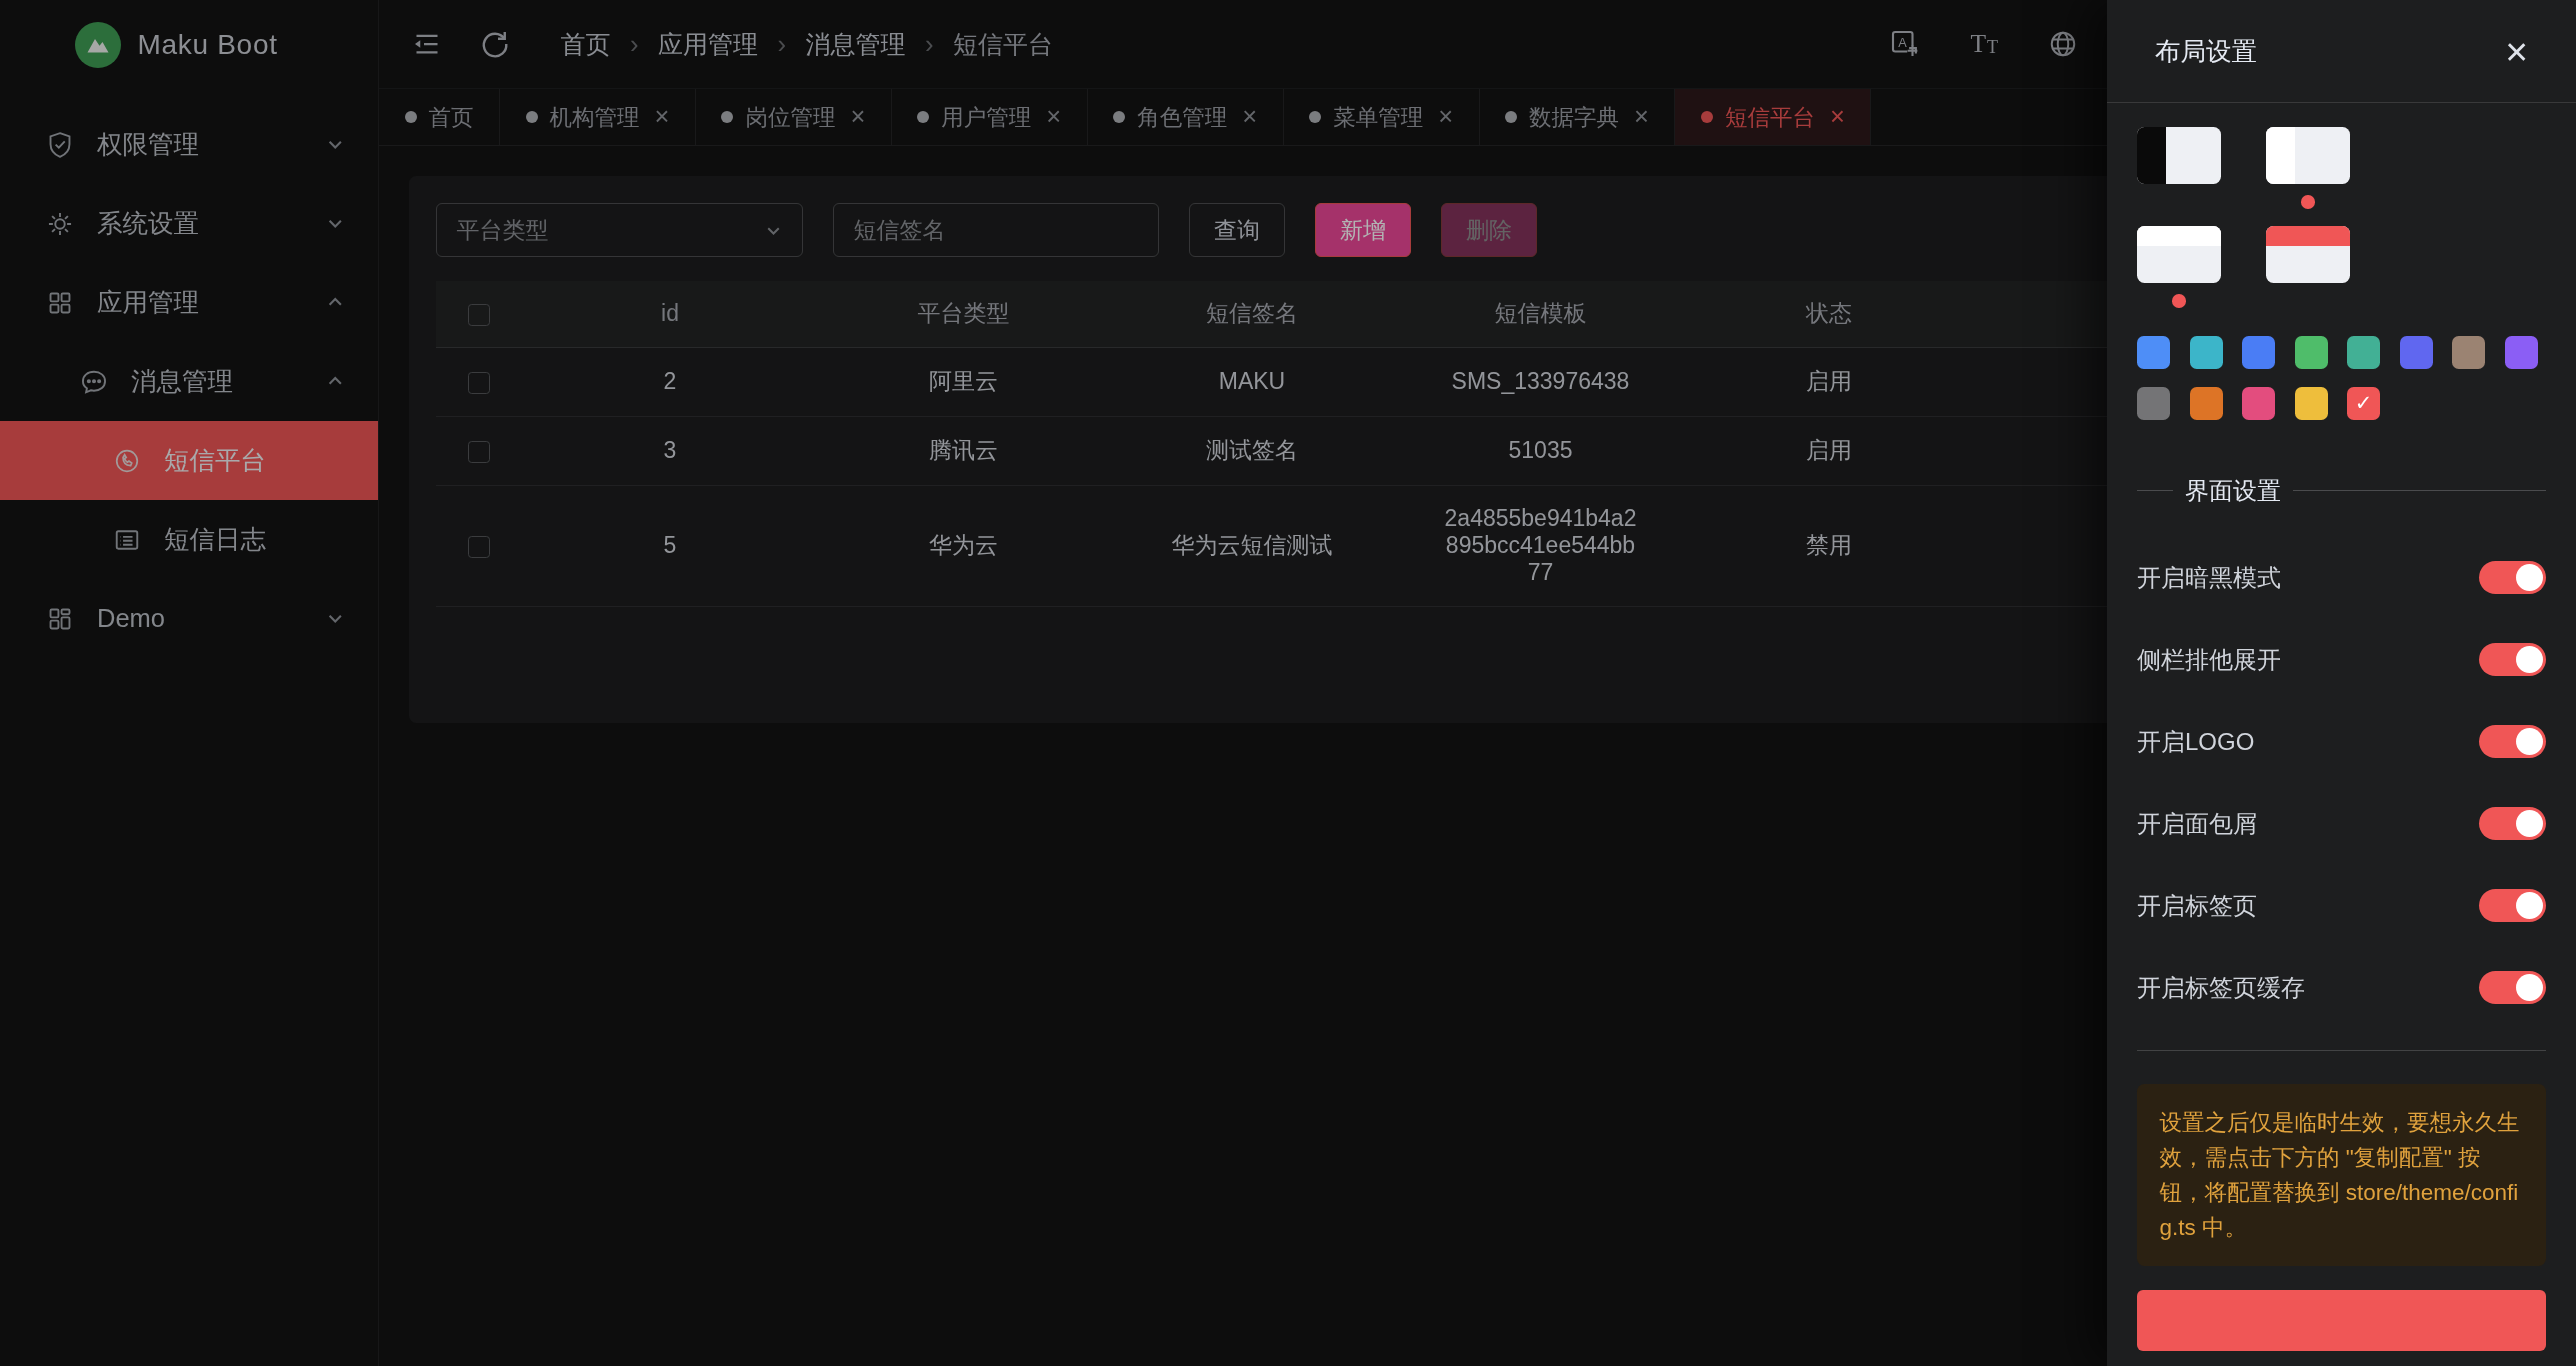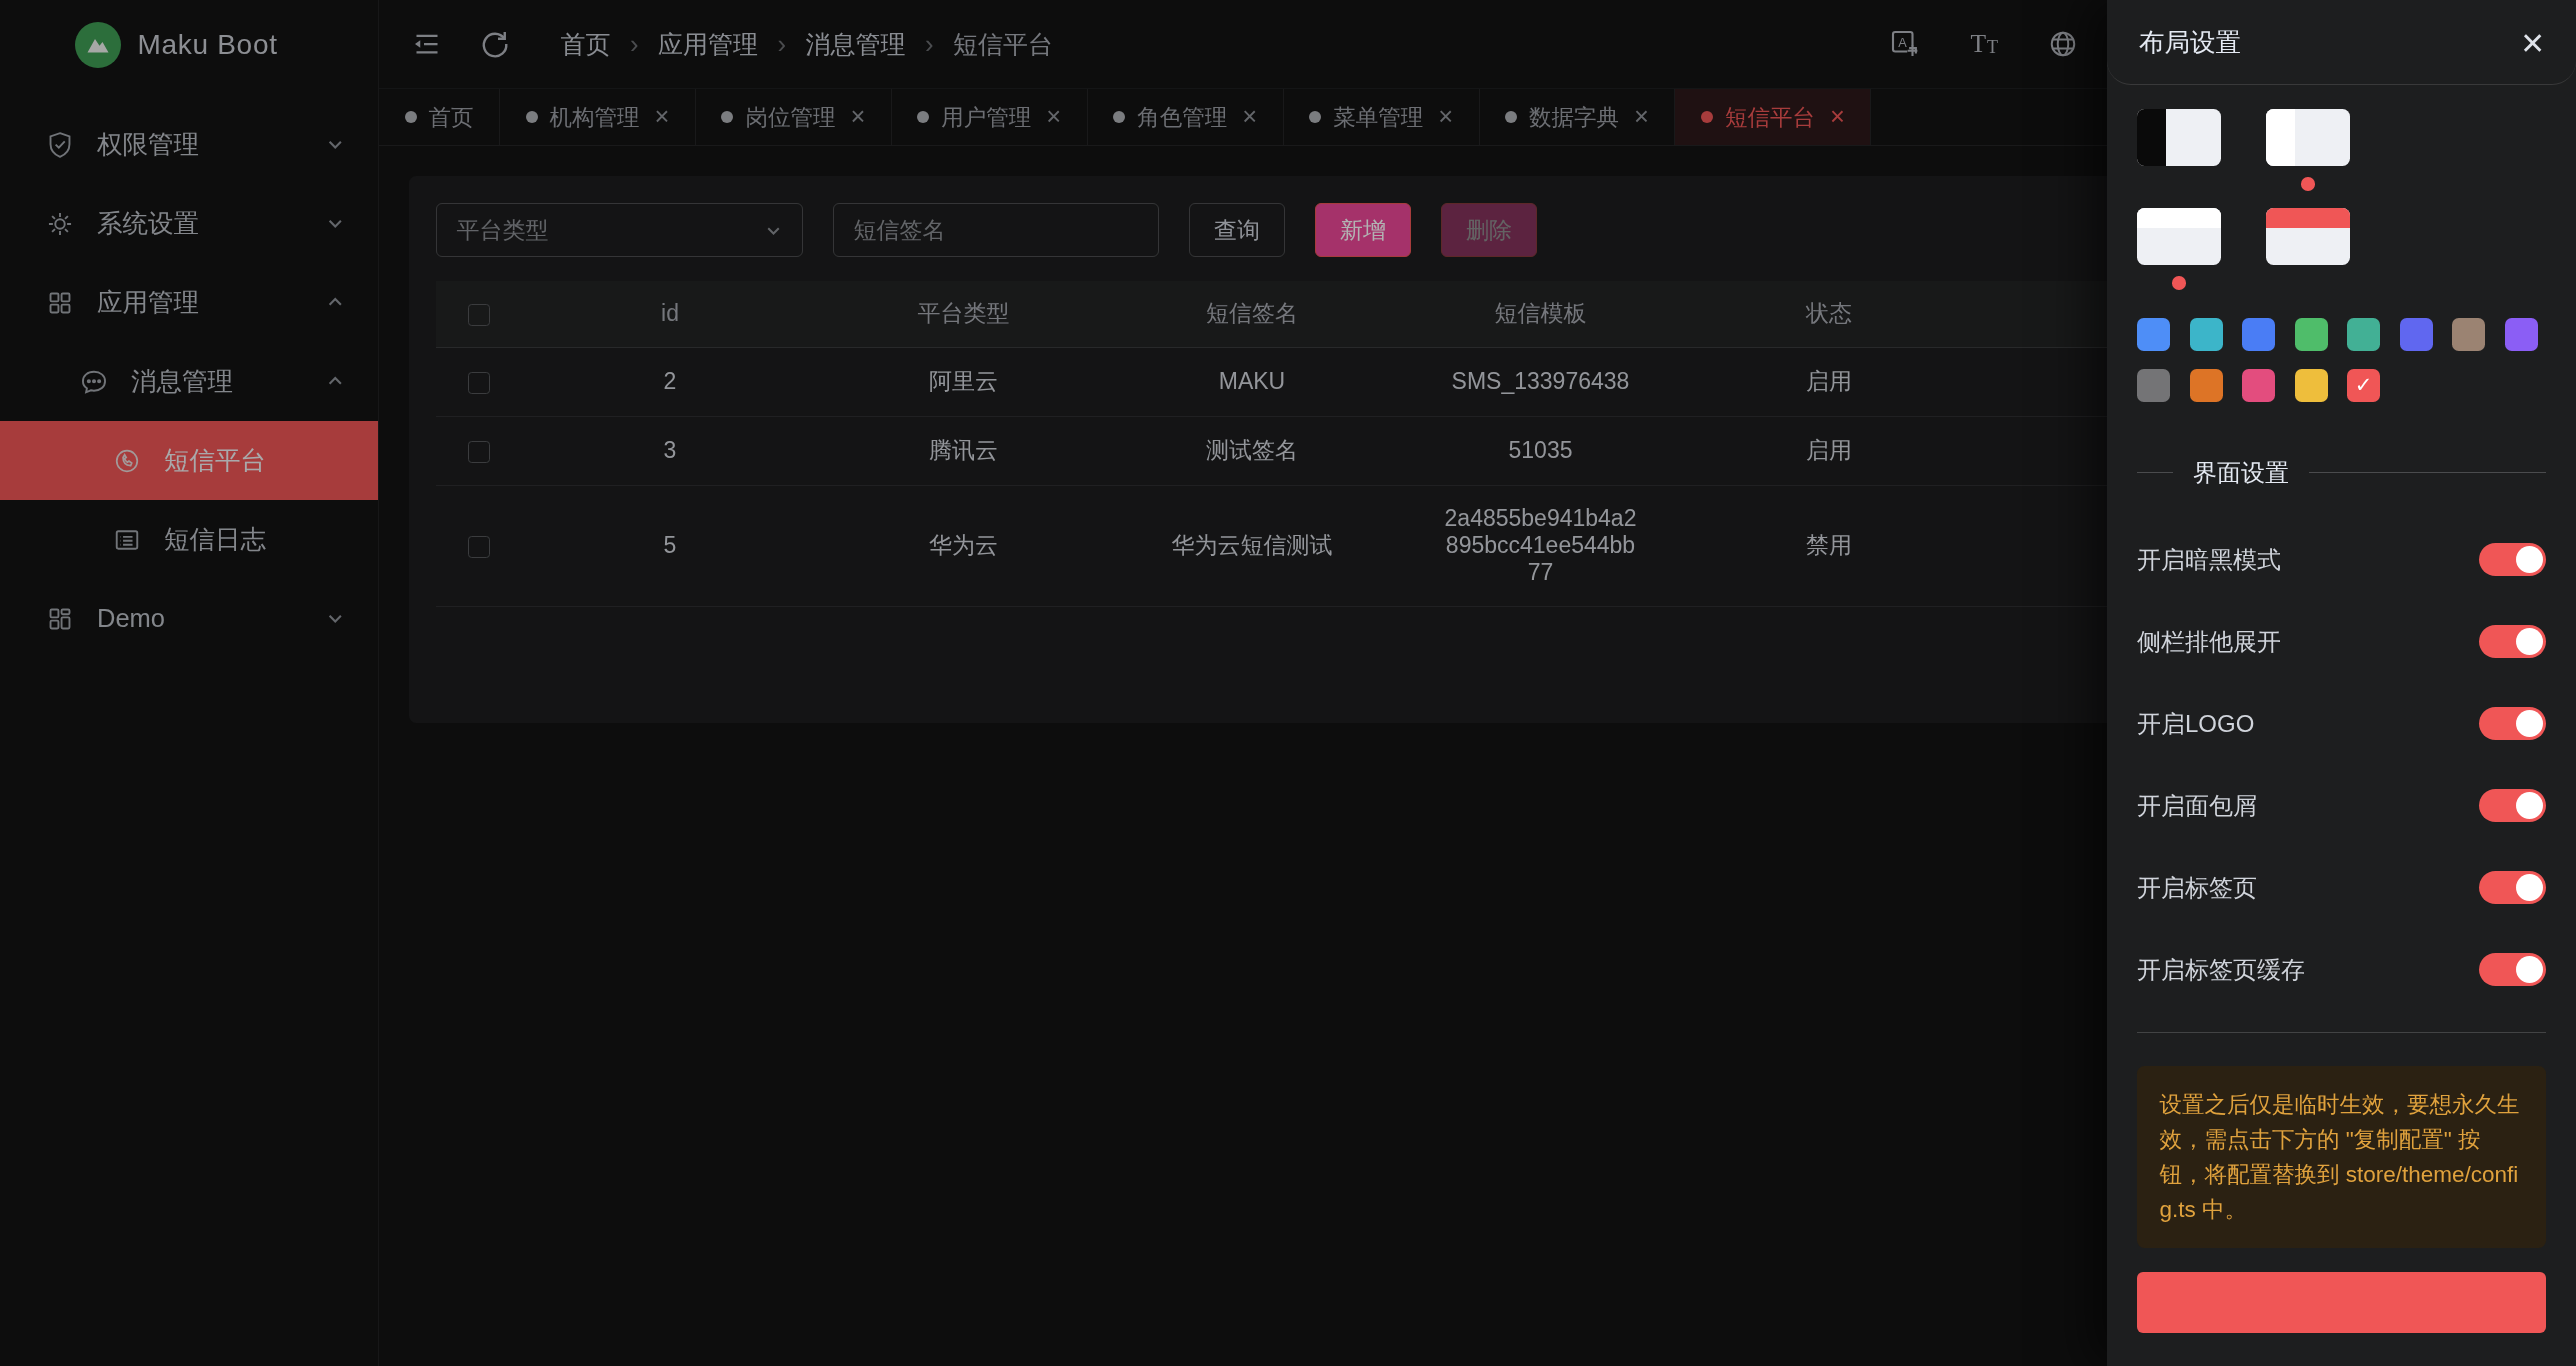--- a/index.html
+++ b/index.html
@@ -71,42 +71,42 @@
 
   .pager { margin-top:22.5px; display:flex; justify-content:flex-end; align-items:center; gap:25.5px; font-size:23px; color:#cfd3dc; }
   .pagesize { width:219px; height:49px; border:0.7px solid #4c4d4f; border-radius:6px; display:flex;
     align-items:center; justify-content:center; gap:19.5px; color:#cfd3dc; cursor:pointer; position:relative; }
   .pagesize .chev { width:19.5px; height:19.5px; color:#8d9095; position:absolute; right:16.5px; }
 
   
   .overlay { position:fixed; inset:0; background:rgba(0,0,0,.30); z-index:40; }
   .drawer { position:fixed; top:0; right:0; width:469px; height:100%; background:#1d1e1f; z-index:50;
     box-shadow:-18px 0 45px rgba(0,0,0,.55); display:flex; flex-direction:column; }
-  .drawer-head { height:85px; border-bottom:0.7px solid #39393a; display:flex; align-items:center;
-    justify-content:space-between; padding:0 32px;border-radius:24px; }
+  .drawer-head { height:103px; border-bottom:0.7px solid #39393a; display:flex; align-items:center;
+    justify-content:space-between; padding:0 48px; }
   .drawer-title { font-size:25.5px; color:#e5eaf3; }
   .drawer-close { font-size:39px; color:#dfe3ea; cursor:pointer; line-height:1; font-weight:300; }
   .drawer-body { flex:1; padding:0 30px; overflow:hidden; }
 
   .thumbs { margin-top:24px; display:grid; grid-template-columns:84px 84px; column-gap:45px; row-gap:6px; }
   .thumb-cell { display:flex; flex-direction:column; align-items:center; }
   .thumb { width:84px; height:57px; border-radius:7.5px; overflow:hidden; position:relative; cursor:pointer;
     background:#eef0f4; }
   .thumb .strip-left-dark { position:absolute; left:0; top:0; bottom:0; width:28.5px; background:#0a0a0a; }
   .thumb .strip-left-light { position:absolute; left:0; top:0; bottom:0; width:28.5px; background:#ffffff; }
   .thumb .strip-top-light { position:absolute; left:0; top:0; right:0; height:19.5px; background:#ffffff; }
   .thumb .strip-top-red { position:absolute; left:0; top:0; right:0; height:19.5px; background:#f05656; }
   .sel-dot-slot { height:36px; display:flex; align-items:center; justify-content:center; }
   .sel-dot { width:13.5px; height:13.5px; border-radius:50%; background:#f05656; }
 
   .swatches { margin-top:16.5px; display:grid; grid-template-columns:repeat(8,33px); gap:18px 19.5px; }
   .swatch { width:33px; height:33px; border-radius:6.7px; cursor:pointer; display:flex; align-items:center;
     justify-content:center; color:#fff; font-size:21px; }
 
-  .divider { margin-top:55px; display:flex; align-items:center; gap:20px; }
+  .divider { margin-top:55px; display:flex; align-items:center; gap:12px; }
   .divider .dl-s { width:36px; height:0; border-top:1.5px solid #4a4b4d; }
   .divider .dl-l { flex:1; height:0; border-top:1.5px solid #4a4b4d; }
   .divider .dtext { font-size:24px; color:#e5eaf3; white-space:nowrap; }
 
   .setting-list { margin-top:30px; }
   .setting-row { height:82px; display:flex; align-items:center; justify-content:space-between; }
   .setting-label { font-size:24px; color:#d0d4db; }
   .switch { width:67px; height:33px; border-radius:16.5px; background:#f05656; position:relative; cursor:pointer; flex:none; }
   .switch .knob { position:absolute; top:3px; right:3px; width:27px; height:27px; border-radius:50%; background:#ffffff; }
 

